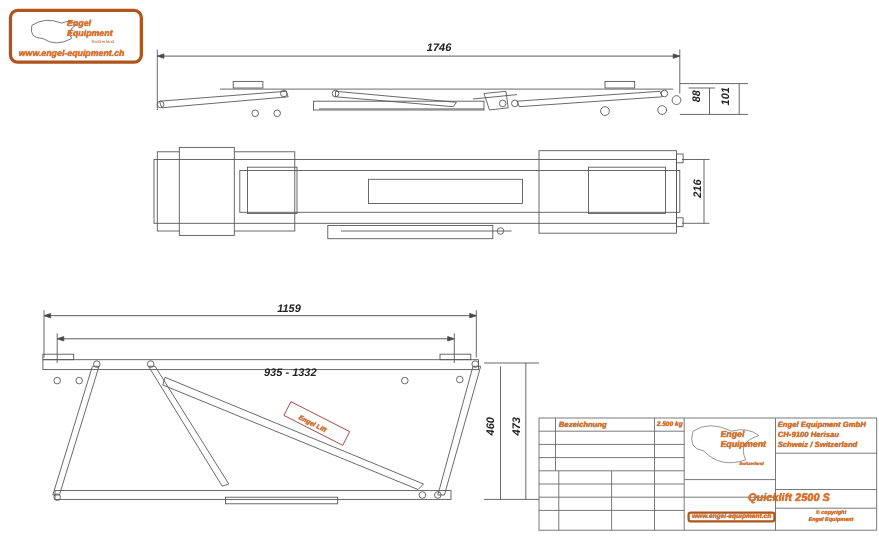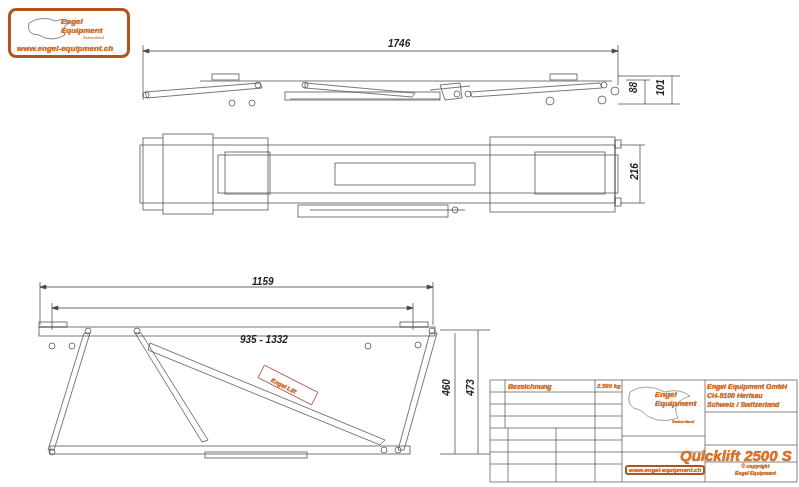--- a/index.html
+++ b/index.html
@@ -150,14 +150,14 @@
 <div class="dim dimv" style="left:438px;top:382px;">460</div>
 <div class="dim dimv" style="left:462px;top:382px;">473</div>
 <div class="tb" style="left:270px;top:383px;font-size:6px;transform:rotate(27deg);">Engel Lift</div>
 
 <div class="tb" style="left:508px;top:383px;font-size:7px;">Bezeichnung</div>
 <div class="tb" style="left:597px;top:383px;font-size:6px;">2.500 kg</div>
 <div class="tb" style="left:655px;top:390px;font-size:8px;line-height:9px;"><span>Engel</span><br><span>Equipment</span></div>
 <div class="tb" style="left:672px;top:419px;font-size:4px;">Switzerland</div>
 <div class="tb" style="left:707px;top:382px;font-size:7px;line-height:9px;"><span>Engel Equipment GmbH</span><br><span>CH-9100  Herisau</span><br><span>Schweiz / Switzerland</span></div>
 <div class="tb" style="left:625px;top:465px;font-size:6px;border:2px solid #b0541c;border-radius:3px;padding:0 2px;">www.engel-equipment.ch</div>
-<div class="tb" style="left:680px;top:447px;font-size:15px;">Quicklift  2500 S</div>
+<div class="tb" style="left:680px;top:447px;font-size:10px;">Quicklift  2500 S</div>
 <div class="tb" style="left:735px;top:463px;font-size:5px;text-align:center;line-height:7px;"><span>© copyright</span><br><span>Engel Equipment</span></div>
 
 </body></html>

